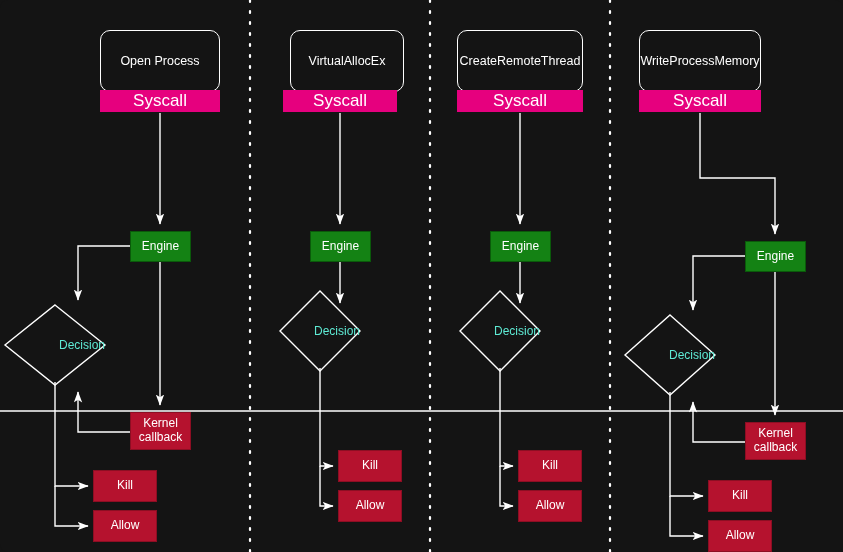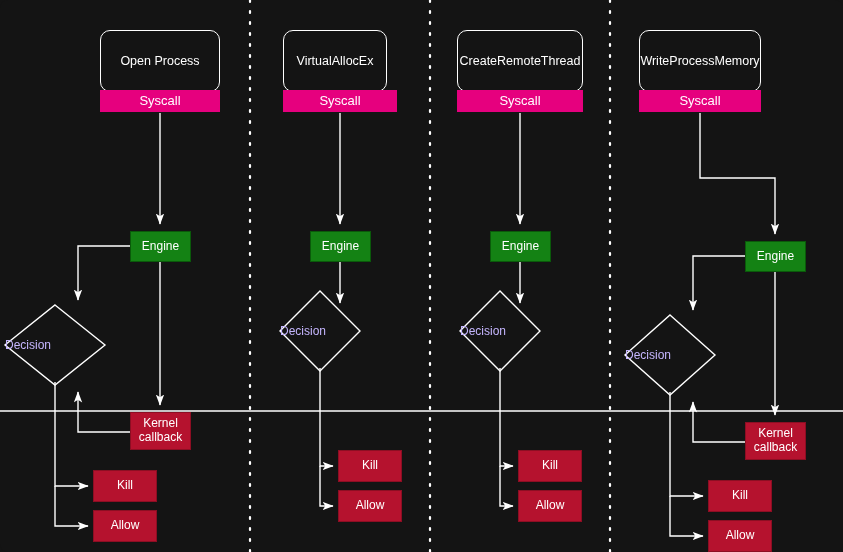--- a/index.html
+++ b/index.html
@@ -39,44 +39,44 @@
   .api-box {
     border: 1px solid #ffffff;
     border-radius: 10px;
     background: #141414;
     font-size: 12.5px;
     font-weight: 400;
   }
   .syscall-bar {
     background: #E6007E;
     color: #ffffff;
-    font-size: 13px;
+    font-size: 17px;
     font-weight: 400;
     border: none;
   }
   .engine-box {
     background: #148214;
     border: 1px solid #0a5a0a;
     color: #ffffff;
     font-size: 12px;
   }
   .crimson-box {
     background: #B5122E;
     border: 1px solid #8d0e23;
     color: #ffffff;
     font-size: 12px;
   }
   .decision-label {
     position: absolute;
-    color: #c4b5fd;
+    color: #5eead4;
     font-size: 12px;
     z-index: 3;
     display: flex;
     align-items: center;
-    justify-content: flex-start;
+    justify-content: flex-end;
     pointer-events: none;
   }
   .two-line { flex-direction: column; }
 </style>
 </head>
 <body>
 
 <div id="canvas">
 
   <svg class="layer" viewBox="0 0 843 552">
@@ -154,21 +154,21 @@
     <span>Kernel</span>
     <span>callback</span>
   </div>
   <div class="node crimson-box" style="left:93px;top:470px;width:64px;height:32px;">
     <span>Kill</span>
   </div>
   <div class="node crimson-box" style="left:93px;top:510px;width:64px;height:32px;">
     <span>Allow</span>
   </div>
 
-  <div class="node api-box" style="left:283px;top:30px;width:104px;height:62px;">
+  <div class="node api-box" style="left:290px;top:30px;width:114px;height:62px;">
     <span>VirtualAllocEx</span>
   </div>
   <div class="node syscall-bar" style="left:283px;top:90px;width:114px;height:22px;">
     <span>Syscall</span>
   </div>
   <div class="node engine-box" style="left:310px;top:231px;width:61px;height:31px;">
     <span>Engine</span>
   </div>
   <div class="decision-label" style="left:280px;top:321px;width:80px;height:20px;">
     <span>Decision</span>

